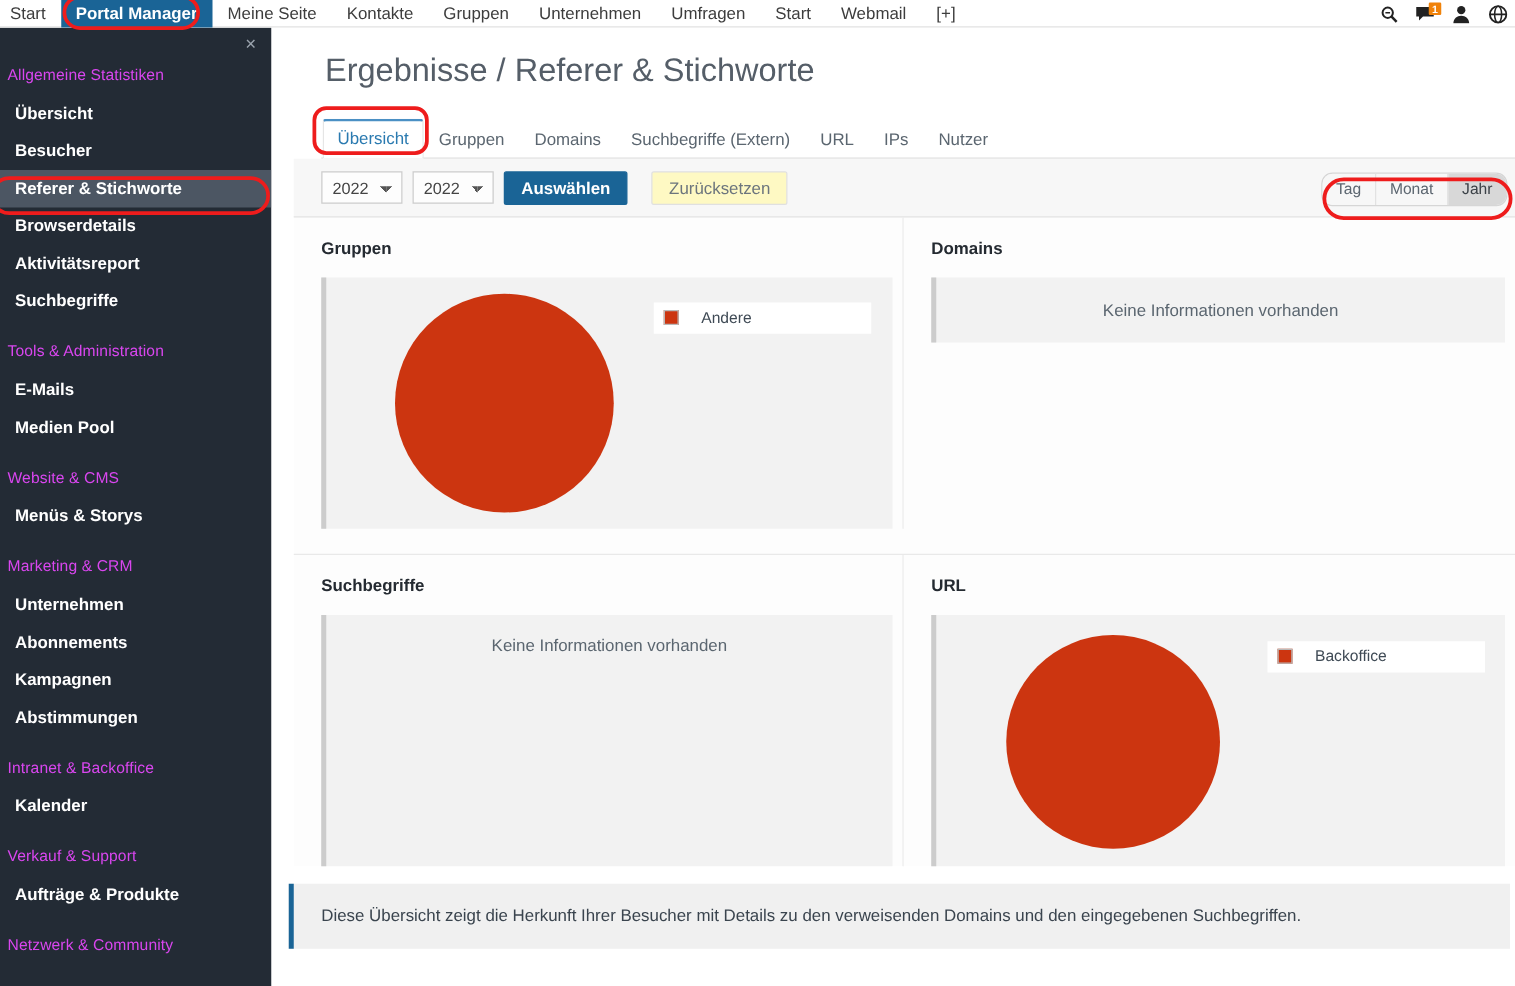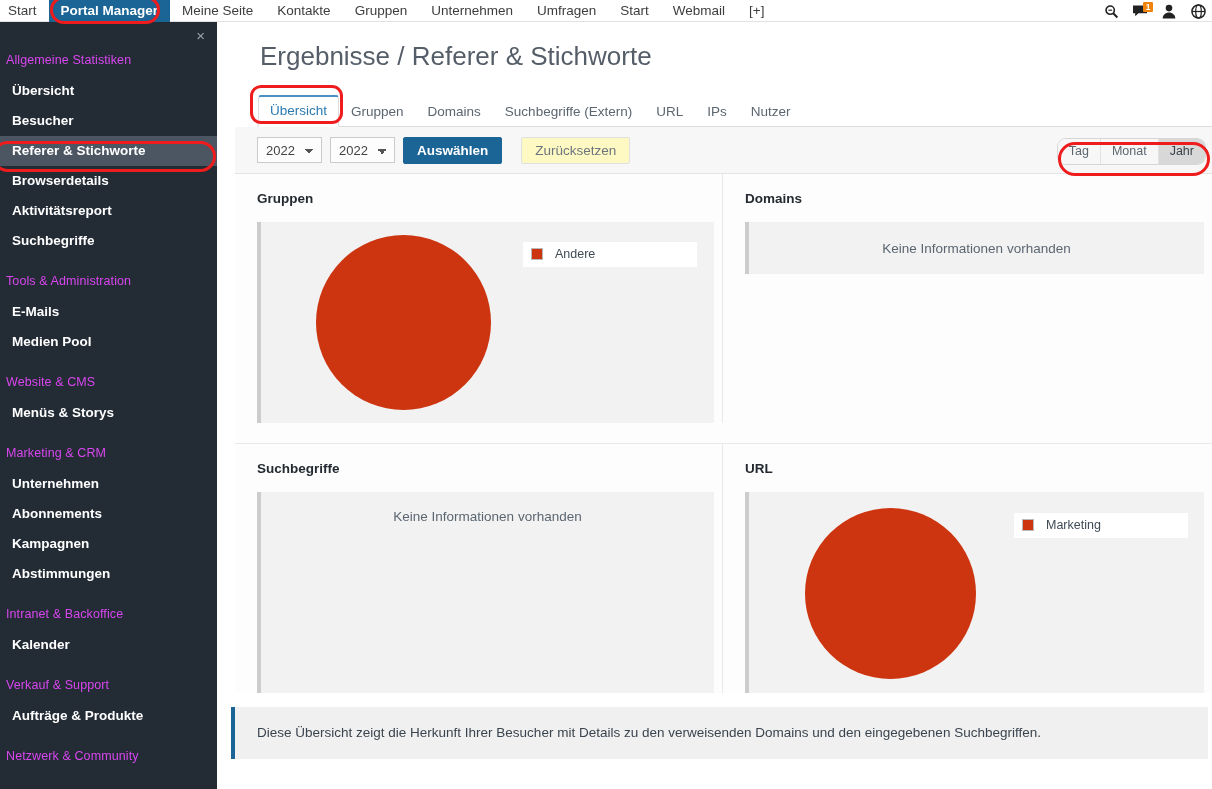--- a/index.html
+++ b/index.html
@@ -192,21 +192,21 @@
     height: 52px; display: flex; align-items: center; justify-content: center;
   }
   .empty-text { font-size: 13.5px; color: #5b6670; }
   .pie {
     border-radius: 50%;
     position: absolute;
   }
   .legend {
     position: absolute;
     background: #ffffff;
-    display: flex; align-items: center; gap: 12px;
+    display: flex; align-items: center; gap: 18px;
     padding: 5px 8px 6px 8px;
     min-width: 170px;
   }
   .legend-swatch {
     width: 12px; height: 12px;
     border: 1px solid #b9b9b9;
     flex: 0 0 auto;
   }
   .legend-label { font-size: 12.5px; color: #3f4a55; white-space: nowrap; }
 
@@ -379,21 +379,21 @@
         <div class="panel-body empty" style="height:201px;">
           <span class="empty-text" style="position:absolute;top:17px;left:0;right:0;text-align:center;">Keine Informationen vorhanden</span>
         </div>
       </div>
       <div class="panel right">
         <div class="panel-title">URL</div>
         <div class="panel-body chart">
           <div class="pie" style="width:171px;height:171px;background:#cc3510;left:56px;top:16px;"></div>
           <div class="legend" style="left:265px;top:21px;width:174px;">
             <span class="legend-swatch" style="background:#cc3510;"></span>
-            <span class="legend-label">Marketing</span>
+            <span class="legend-label">Backoffice</span>
           </div>
         </div>
       </div>
     </div>
   </div>
 
   <div class="alert">Diese Übersicht zeigt die Herkunft Ihrer Besucher mit Details zu den verweisenden Domains und den eingegebenen Suchbegriffen.</div>
 </div>
 
 <div class="ring" style="left:50px;top:-4px;width:110px;height:28px;border-radius:16px;"></div>

